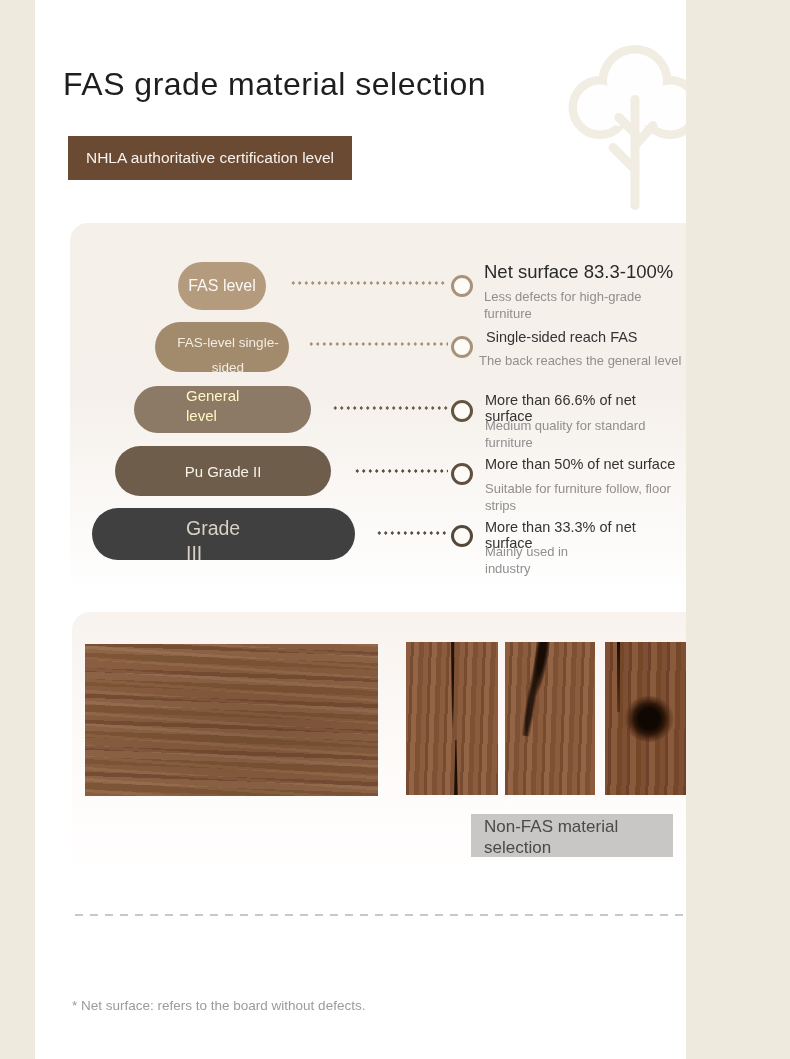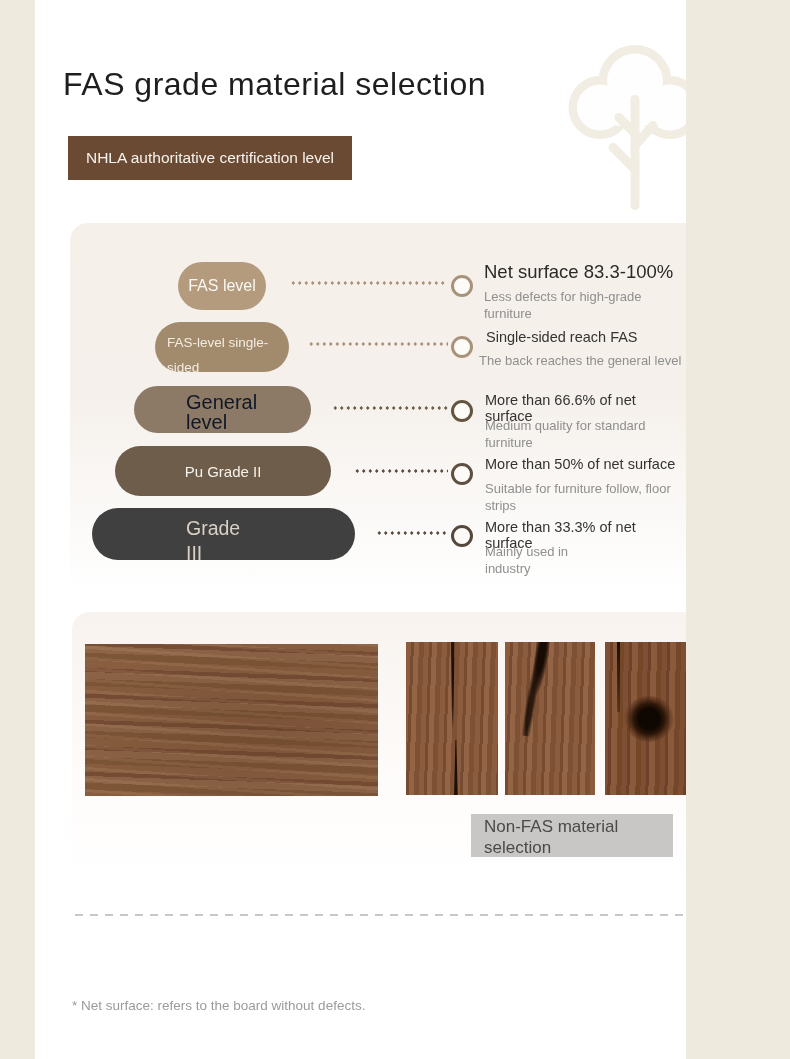--- a/index.html
+++ b/index.html
@@ -15,22 +15,22 @@
           color:#f7f2ec;font-size:15.5px;display:flex;align-items:center;justify-content:center;}
 
   
   .panel-top{position:absolute;left:70px;top:223px;width:642px;height:377px;border-radius:18px;
              background:linear-gradient(180deg,#f5f0ea 0%,#f5f0eb 45%,rgba(255,255,255,0) 98%);}
   .pill{position:absolute;color:#fbf7f2;}
   .pill-1{left:178px;top:262px;width:88px;height:48px;border-radius:24px;font-size:16px;
           display:flex;align-items:center;justify-content:center;}
   .pill-2{left:155px;top:322px;width:134px;height:50px;border-radius:25px;font-size:13.5px;
           line-height:25px;padding:8px 0 0 12px;box-sizing:border-box;color:#f3ece2;}
-  .pill-3{left:134px;top:386px;width:177px;height:47px;border-radius:24px;font-size:20px;
-          line-height:20px;padding:6px 0 0 52px;box-sizing:border-box;color:#0f172a;}
+  .pill-3{left:134px;top:386px;width:177px;height:47px;border-radius:24px;font-size:15px;
+          line-height:20px;padding:0 0 0 52px;box-sizing:border-box;color:#fef9c3;}
   .pill-4{left:115px;top:446px;width:216px;height:50px;border-radius:25px;font-size:15px;
           display:flex;align-items:center;justify-content:center;color:#f6f2ea;}
   .pill-5{left:92px;top:508px;width:263px;height:52px;border-radius:26px;font-size:19.5px;
           line-height:25px;padding:8px 0 0 94px;box-sizing:border-box;color:#d8d0c3;}
 
   .dots{position:absolute;height:4px;background-repeat:repeat-x;background-size:6.5px 4px;}
   .dots-tan{background-image:radial-gradient(circle,#a8937a 1.5px,rgba(0,0,0,0) 1.7px);}
   .dots-mid{background-image:radial-gradient(circle,#6e5e4a 1.5px,rgba(0,0,0,0) 1.7px);}
   .dots-dk{background-image:radial-gradient(circle,#5d4f3f 1.5px,rgba(0,0,0,0) 1.7px);}
   .d1{left:290px;top:281px;width:156px;}
@@ -121,21 +121,21 @@
       <path d="M70,132 L48,110"></path>
     </g>
   </svg>
 
   <div class="page-title">FAS grade material selection</div>
   <div class="banner">NHLA authoritative certification level</div>
 
   <div class="panel-top"></div>
 
   <div class="pill pill-1 pre" style="background: rgb(181, 155, 126); text-align: right;">FAS level</div>
-  <div class="pill pill-2 pre" style="background: rgb(162, 138, 108);">FAS-level single-
+  <div class="pill pill-2 pre" style="background: rgb(162, 138, 108); text-align: center;">FAS-level single-
 sided</div>
   <div class="pill pill-3 pre" style="background: rgb(141, 122, 102);">General
 level</div>
   <div class="pill pill-4 pre" style="background: rgb(110, 93, 75);">Pu Grade II</div>
   <div class="pill pill-5 pre" style="background: #404040;">Grade
 III</div>
 
   <div class="dots dots-tan d1"></div>
   <div class="dots dots-tan d2"></div>
   <div class="dots dots-mid d3"></div>

